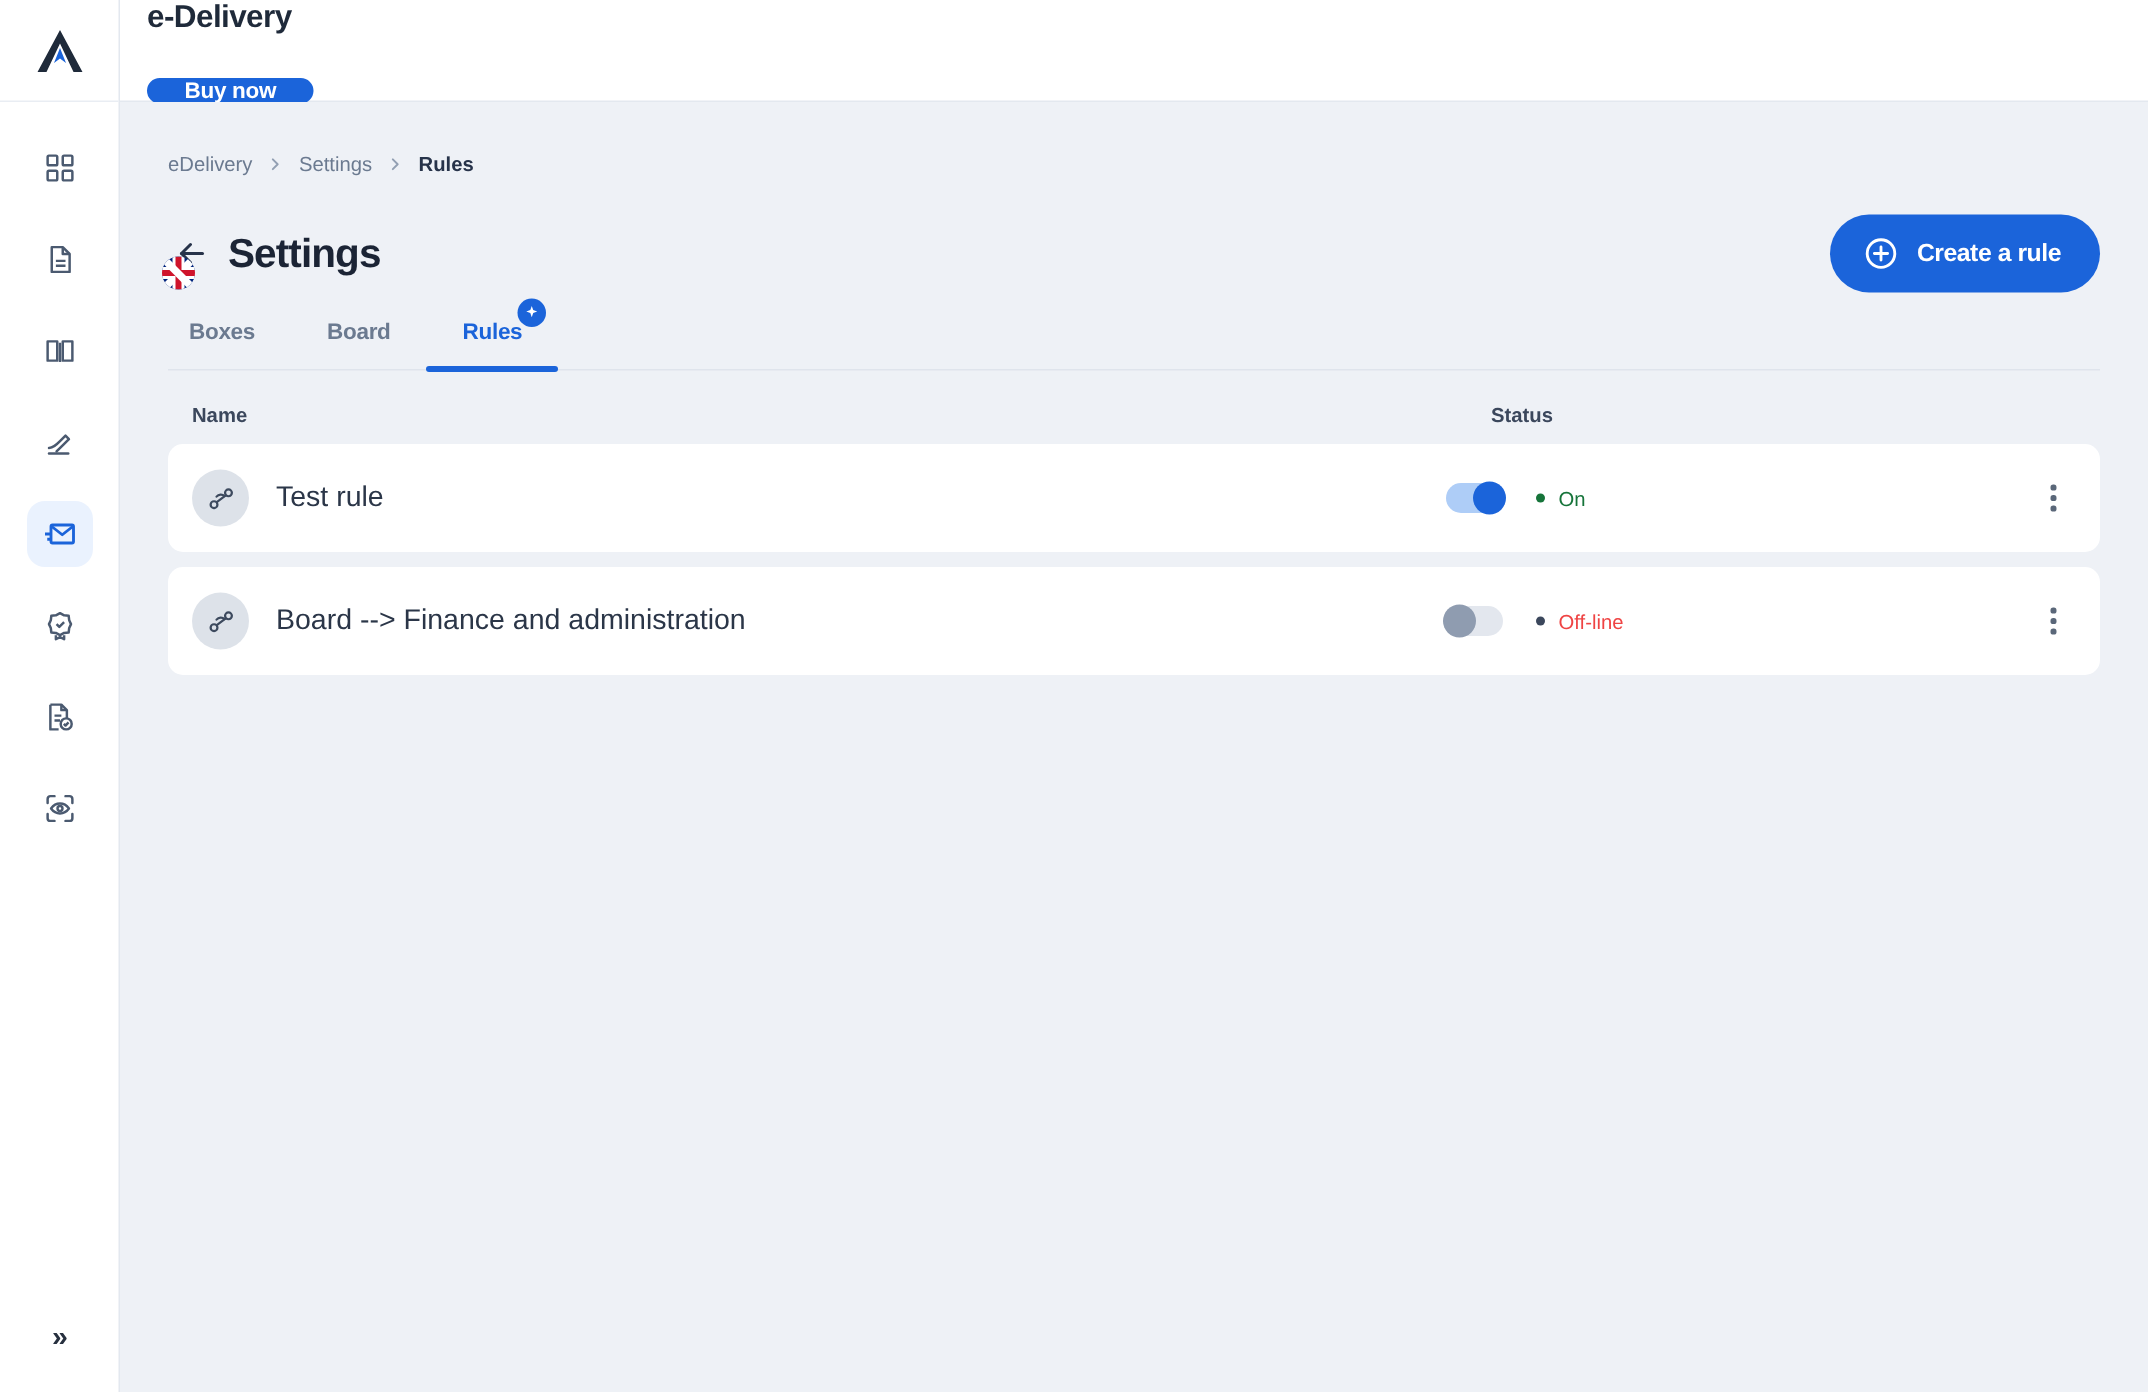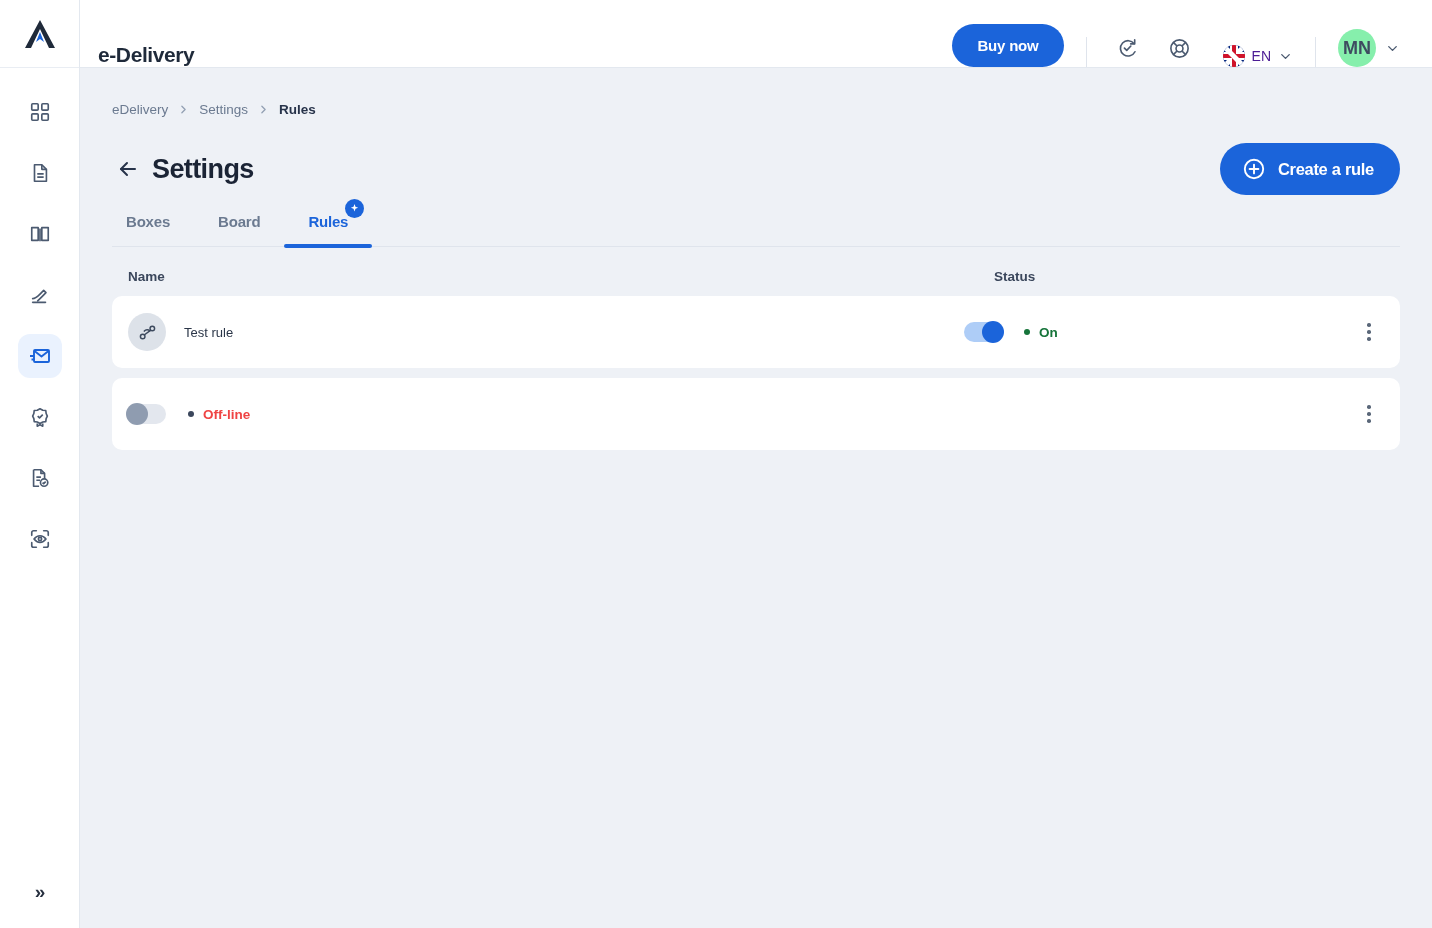--- a/index.html
+++ b/index.html
@@ -38,21 +38,21 @@
     width: 44px; height: 44px; display: flex; align-items: center; justify-content: center;
     color: #27303f; font-size: 19px; font-weight: bold; cursor: pointer; letter-spacing: -1px;
   }
 
   
   .main { flex: 1; display: flex; flex-direction: column; min-width: 0; }
 
   
   .topbar {
     height: 68px; background: #fff; border-bottom: 1px solid #e3e8ef;
-    display: flex; align-items: flex-end; padding: 0 32px 0 18px; gap: 14px;
+    display: flex; align-items: flex-start; padding: 0 32px 0 18px; gap: 14px; flex-direction: column;
   }
   .app-title { font-size: 21px; font-weight: bold; color: #1f2a3a; letter-spacing: -0.4px; }
   .topbar-spacer { flex: 1; }
   .buy-now {
     background: #1b64da; color: #fff; border: none; border-radius: 22px;
     height: 43px; padding: 0 25px; font-size: 15px; font-weight: bold;
     cursor: pointer; font-family: inherit; letter-spacing: -0.2px;
   }
   .divider-v { width: 1px; height: 30px; background: #dfe4ec; margin: 0 8px; }
   .icon-btn {
@@ -129,31 +129,31 @@
 
   .row {
     background: #fff; border-radius: 10px; height: 72px; display: flex; align-items: center;
     padding: 0 16px 0 16px; margin-bottom: 10px;
   }
   .row-name { flex: 1; display: flex; align-items: center; gap: 18px; min-width: 0; }
   .rule-avatar {
     width: 38px; height: 38px; border-radius: 50%; background: #dde2e9;
     display: flex; align-items: center; justify-content: center; color: #3d4a5e; flex: none;
   }
-  .rule-label { font-size: 13px; color: #2b3648; white-space: nowrap; overflow: hidden; text-overflow: ellipsis; }
+  .rule-label { font-size: 19px; color: #2b3648; white-space: nowrap; overflow: hidden; text-overflow: ellipsis; }
 
   .row-status { width: 390px; display: flex; align-items: center; gap: 22px; }
   .toggle { width: 38px; height: 20px; border-radius: 11px; position: relative; cursor: pointer; flex: none; }
   .toggle.on { background: #aecdf7; }
   .toggle.off { background: #e3e7ee; }
   .knob { position: absolute; top: -1px; width: 22px; height: 22px; border-radius: 50%; }
   .toggle.on .knob { right: -2px; background: #1b64da; }
   .toggle.off .knob { left: -2px; background: #8f9cb0; }
 
-  .status-text { display: flex; align-items: center; gap: 9px; font-size: 13.5px; font-weight: bold; }
+  .status-text { display: flex; align-items: center; gap: 9px; font-size: 13.5px; font-weight: normal; }
   .status-dot { width: 6px; height: 6px; border-radius: 50%; flex: none; }
   .status-on { color: #16743a; }
   .status-on .status-dot { background: #16743a; }
   .status-off { color: #ef4444; }
   .status-off .status-dot { background: #3b475c; }
 
   .row-menu {
     width: 30px; height: 40px; display: flex; flex-direction: column; align-items: center;
     justify-content: center; gap: 3.5px; cursor: pointer; margin-left: auto;
   }
@@ -376,20 +376,31 @@
             </div>
           </div>
           <div class="row-menu">
             <span></span>
               <span></span>
               <span></span>
           </div>
         </div>
 
         <div class="row">
+          <div class="row-name">
+            <span class="rule-avatar">
+              <svg width="21" height="21" viewBox="0 0 24 24" fill="none" stroke="currentColor" stroke-width="1.7" stroke-linecap="round">
+                <circle cx="6.5" cy="16.5" r="2.6"></circle>
+                  <circle cx="17.5" cy="7.5" r="2.6"></circle>
+                <path d="M8.6 14.6L15.4 9.5"></path>
+                  <path d="M8.4 10.4c1.6-1.9 4.4-2 6.2-.4"></path>
+              </svg>
+            </span>
+            <span class="rule-label">Board --&gt; Finance and administration</span>
+          </div>
           <div class="row-status">
             <div class="toggle off">
                 <span class="knob"></span>
               </div>
             <div class="status-text status-off">
               <span class="status-dot"></span>
               <span>Off-line</span>
             </div>
           </div>
           <div class="row-menu">

